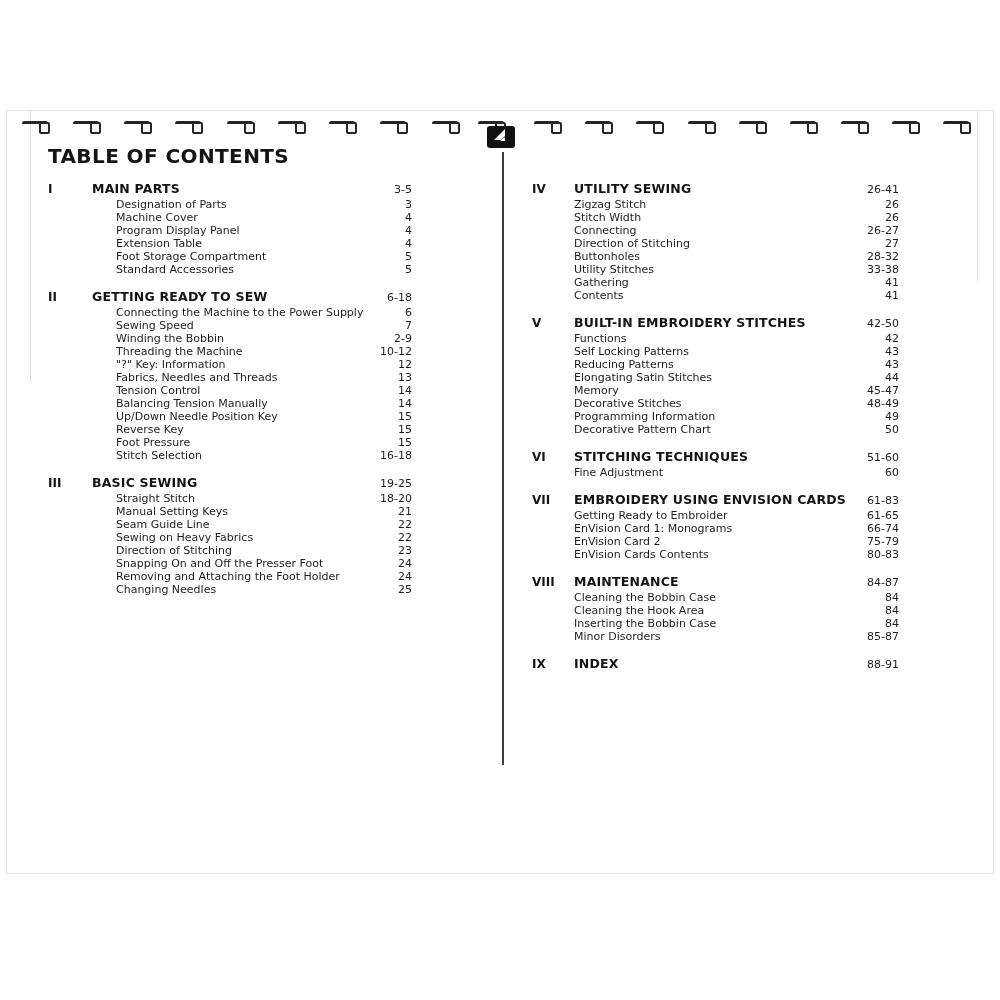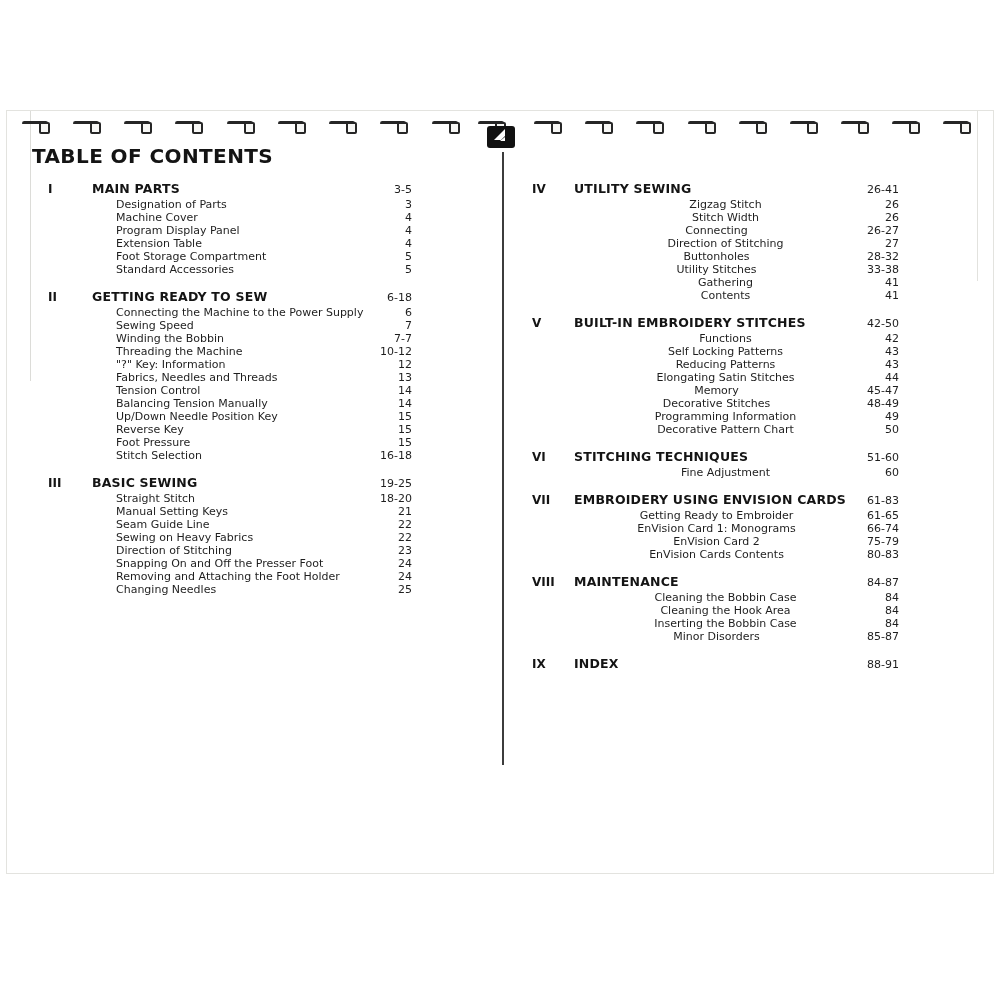--- a/index.html
+++ b/index.html
@@ -24,41 +24,41 @@
     background:#262626; border-radius:3px 3px 0 1px; transform:skewX(-3deg);
   }
   .clip::after {
     content:""; position:absolute; right:0; top:3px; width:7px; height:8px;
     border:2px solid #262626; border-radius:2px; background:#f7f7f5;
   }
   .clip-dark { position:absolute; left:487px; top:124px; width:28px; height:24px; }
 
   
   .title {
-    position:absolute; left:32px; top:144px; margin:0;
+    position:absolute; left:48px; top:144px; margin:0;
     font-size:20px; font-weight:bold; letter-spacing:0.4px; color:#141414;
   }
 
   
   .divider { position:absolute; left:502px; top:152px; width:2px; height:613px; background:#3c3c3c; }
 
   
   .col { position:absolute; top:182px; font-size:11px; line-height:13px; }
   #col-left  { left:48px;  width:364px; }
   #col-right { left:532px; width:367px; }
   .section { margin-bottom:14px; }
   .sec-head { display:flex; align-items:baseline; margin-bottom:2px; }
   .sec-num   { font-weight:bold; font-size:12px; color:#141414; flex:none; }
   #col-left  .sec-num { width:44px; }
   #col-right .sec-num { width:42px; }
   .sec-title { flex:1; font-weight:bold; font-size:12.5px; letter-spacing:0.2px; color:#141414; }
   .sec-pages { font-size:11px; font-weight:normal; padding-left:6px; }
   .item { display:flex; align-items:baseline; }
   #col-left  .item { margin-left:68px; }
-  #col-right .item { margin-left:42px;text-align:center; }
+  #col-right .item { margin-left:42px; }
   .item-label { flex:1; padding-right:8px; }
   .item-pages { white-space:nowrap; }
 </style>
 </head>
 <body>
 
 <div id="canvas">
   <div class="sheet"></div>
   <div class="edge-left"></div>
   <div class="edge-right"></div>
@@ -138,21 +138,21 @@
         <div class="item">
           <span class="item-label">Connecting the Machine to the Power Supply</span>
           <span class="item-pages">6</span>
         </div>
         <div class="item">
           <span class="item-label">Sewing Speed</span>
           <span class="item-pages">7</span>
         </div>
         <div class="item">
           <span class="item-label">Winding the Bobbin</span>
-          <span class="item-pages">7-7</span>
+          <span class="item-pages">2-9</span>
         </div>
         <div class="item">
           <span class="item-label">Threading the Machine</span>
           <span class="item-pages">10-12</span>
         </div>
         <div class="item">
           <span class="item-label">"?" Key: Information</span>
           <span class="item-pages">12</span>
         </div>
         <div class="item">

